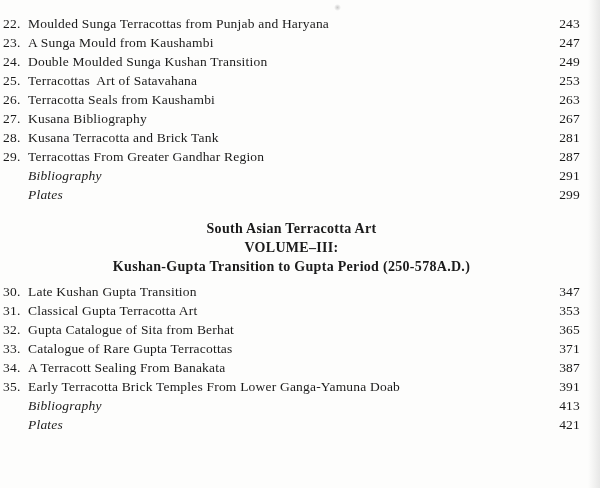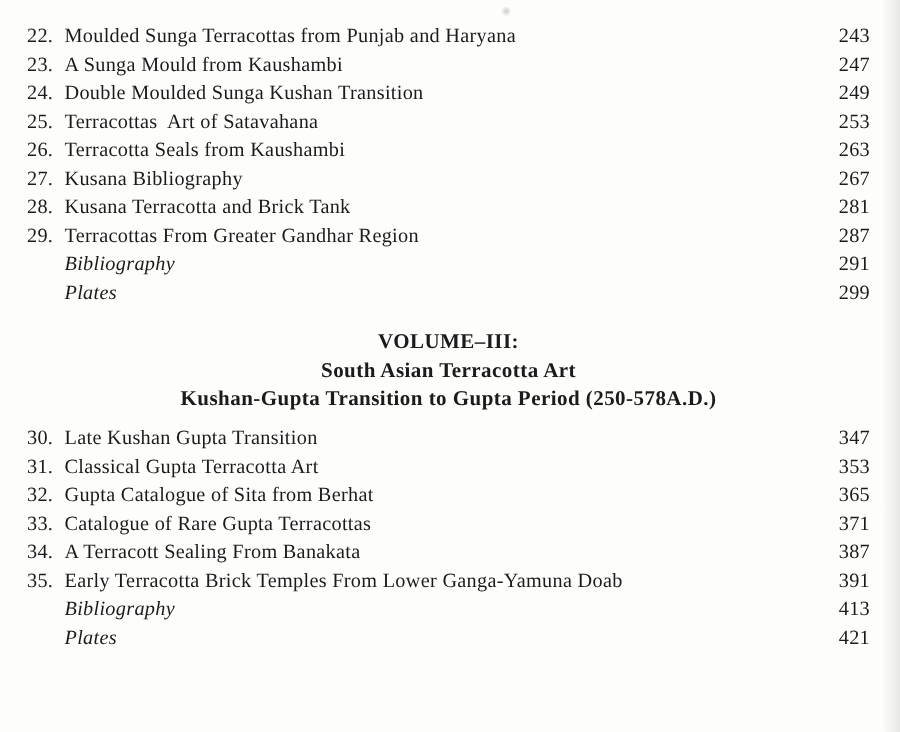--- a/index.html
+++ b/index.html
@@ -13,21 +13,21 @@
     overflow: hidden;
     font-family: "Liberation Serif", "DejaVu Serif", serif;
     color: #1b1b1b;
     position: relative;
   }
   .page {
     position: relative;
     width: 600px;
     height: 488px;
     box-sizing: border-box;
-    padding: 14px 20px 0 18px;
+    padding: 14px 20px 0 3px;
   }
   .toc-section {
     width: 100%;
   }
   .row {
     display: flex;
     align-items: baseline;
     font-size: 13.5px;
     line-height: 19px;
     letter-spacing: 0.2px;
@@ -132,22 +132,22 @@
       <span class="pg">291</span>
     </div>
     <div class="row">
       <span class="num"></span>
       <span class="title italic">Plates</span>
       <span class="pg">299</span>
     </div>
   </div>
 
   <div class="heading-block">
+    <div class="heading-line">South Asian Terracotta Art</div>
     <div class="heading-line">VOLUME–III:</div>
-    <div class="heading-line">South Asian Terracotta Art</div>
     <div class="heading-line">Kushan-Gupta Transition to Gupta Period (250-578A.D.)</div>
   </div>
 
   <div class="toc-section">
     <div class="row">
       <span class="num">30.</span>
       <span class="title">Late Kushan Gupta Transition</span>
       <span class="pg">347</span>
     </div>
     <div class="row">

